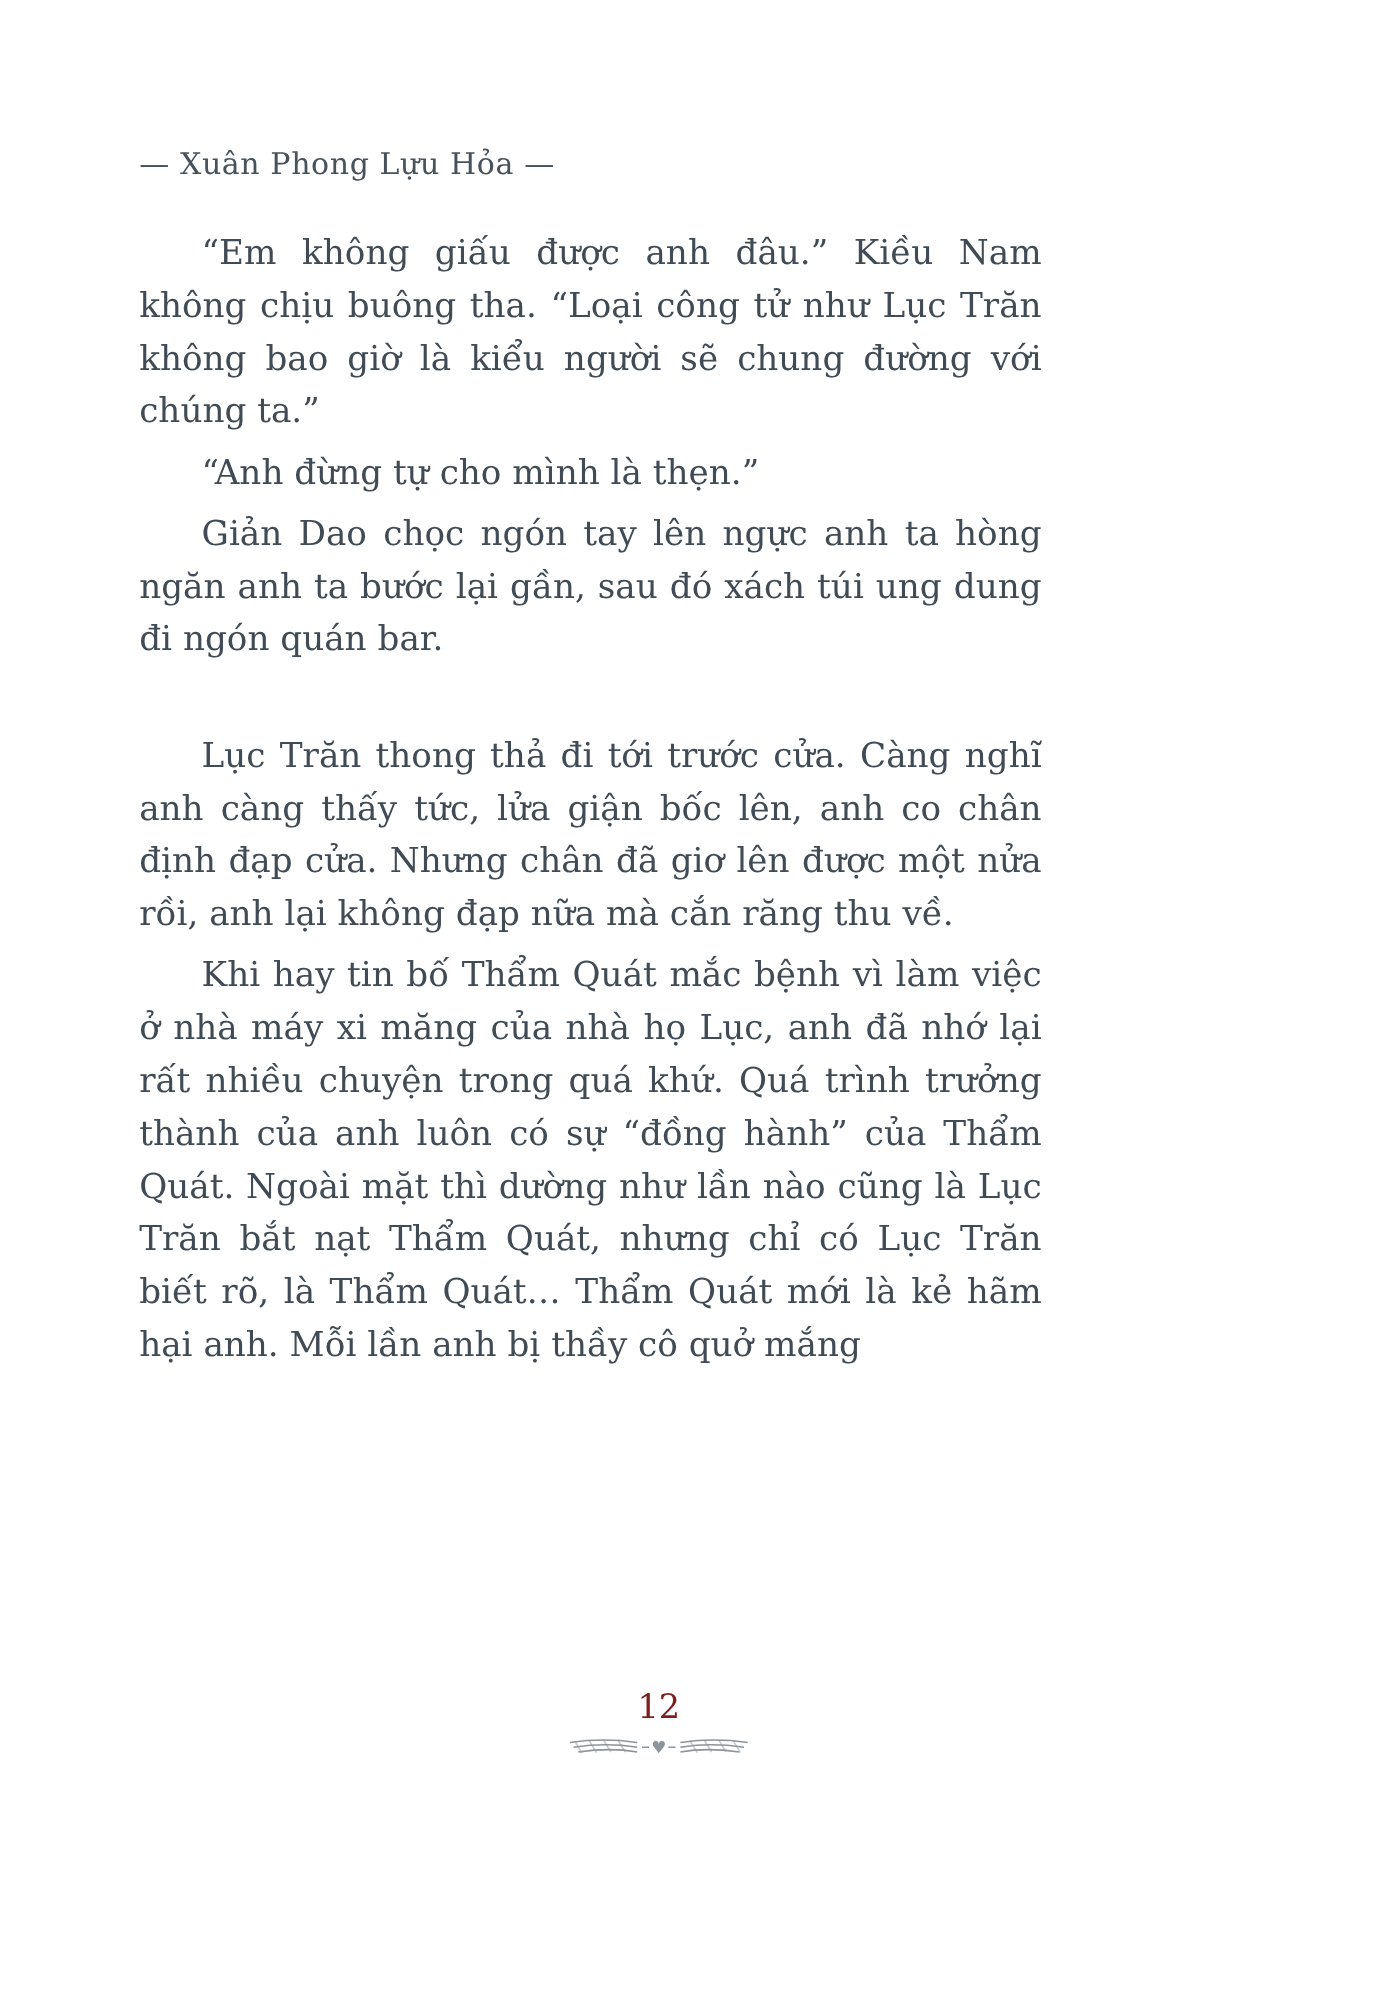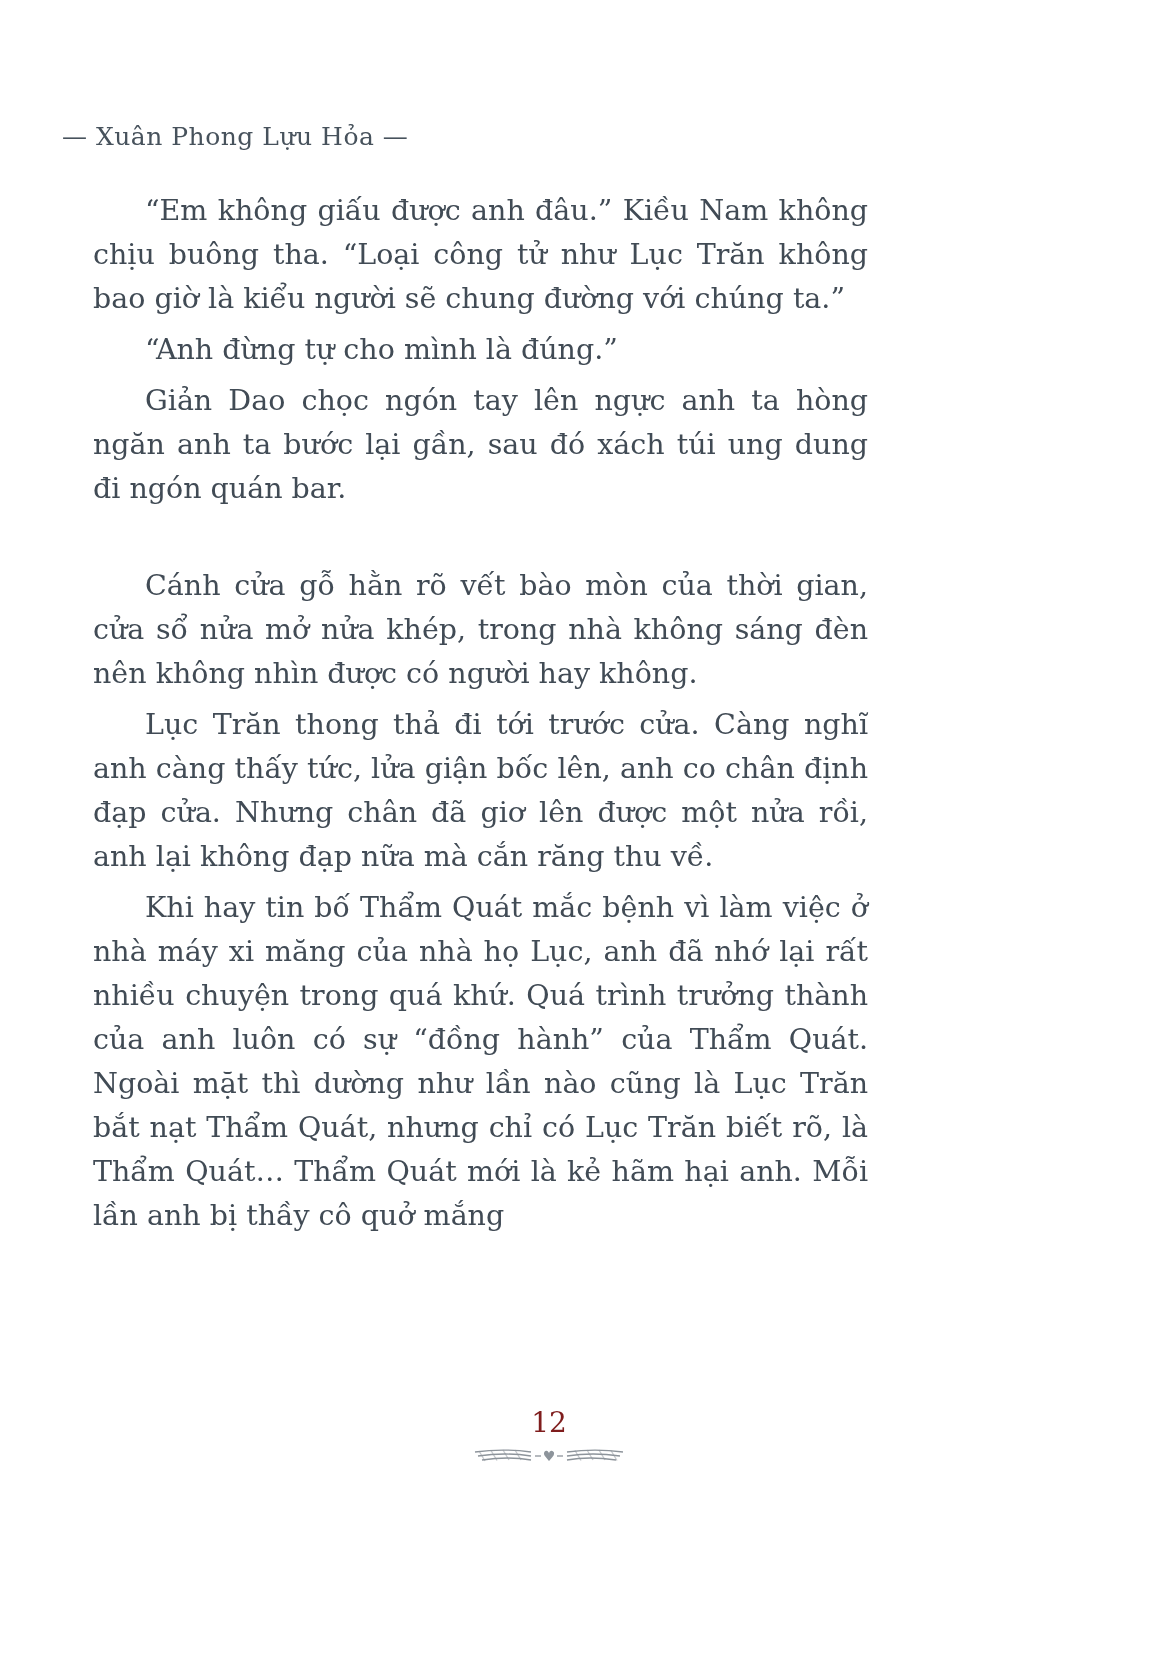--- a/index.html
+++ b/index.html
@@ -9,39 +9,38 @@
     height: 1662px;
     position: relative;
     overflow: hidden;
     font-family: "DejaVu Serif", "Liberation Serif", serif;
     color: #414b55;
   }
   .page {
     position: relative;
     width: 1098px;
     height: 1662px;
-    padding: 122px 230px 0 62px;
+    padding: 122px 230px 0 116px;
   }
   .running-header {
     font-size: 25px;
     letter-spacing: 0.5px;
     color: #47525c;
     white-space: nowrap;
   }
   .body-text {
     margin-top: 38px;
     font-size: 28.5px;
     line-height: 44px;
     text-align: justify;
     text-justify: inter-word;
   }
   .body-text p {
     text-indent: 52px;
     margin-bottom: 7px;
-    margin-left: 31px;
   }
   .scene-break {
     height: 46px;
   }
   .footer {
     position: absolute;
     left: 0;
     right: 0;
     top: 1406px;
     text-align: center;
@@ -57,24 +56,23 @@
 </style>
 </head>
 <body>
 
 <div class="page">
 
   <div class="running-header">— Xuân Phong Lựu Hỏa —</div>
 
   <div class="body-text">
     <p>“Em không giấu được anh đâu.” Kiều Nam không chịu buông tha. “Loại công tử như Lục Trăn không bao giờ là kiểu người sẽ chung đường với chúng ta.”</p>
-    <p>“Anh đừng tự cho mình là đúng.”</p>
+    <p>“Anh đừng tự cho mình là thẹn.”</p>
     <p>Giản Dao chọc ngón tay lên ngực anh ta hòng ngăn anh ta bước lại gần, sau đó xách túi ung dung đi ngón quán bar.</p>
     <div class="scene-break"></div>
-    <p>Cánh cửa gỗ hằn rõ vết bào mòn của thời gian, cửa sổ nửa mở nửa khép, trong nhà không sáng đèn nên không nhìn được có người hay không.</p>
     <p>Lục Trăn thong thả đi tới trước cửa. Càng nghĩ anh càng thấy tức, lửa giận bốc lên, anh co chân định đạp cửa. Nhưng chân đã giơ lên được một nửa rồi, anh lại không đạp nữa mà cắn răng thu về.</p>
     <p>Khi hay tin bố Thẩm Quát mắc bệnh vì làm việc ở nhà máy xi măng của nhà họ Lục, anh đã nhớ lại rất nhiều chuyện trong quá khứ. Quá trình trưởng thành của anh luôn có sự “đồng hành” của Thẩm Quát. Ngoài mặt thì dường như lần nào cũng là Lục Trăn bắt nạt Thẩm Quát, nhưng chỉ có Lục Trăn biết rõ, là Thẩm Quát… Thẩm Quát mới là kẻ hãm hại anh. Mỗi lần anh bị thầy cô quở mắng</p>
   </div>
 
   <div class="footer">
     <div class="page-number">12</div>
     <div class="ornament">
       <svg width="160" height="26" viewBox="0 0 160 26">
         <g stroke="#8d949b" stroke-width="1.3" fill="none">
           <path d="M6,9 C24,6.5 44,6.5 62,9"></path>

